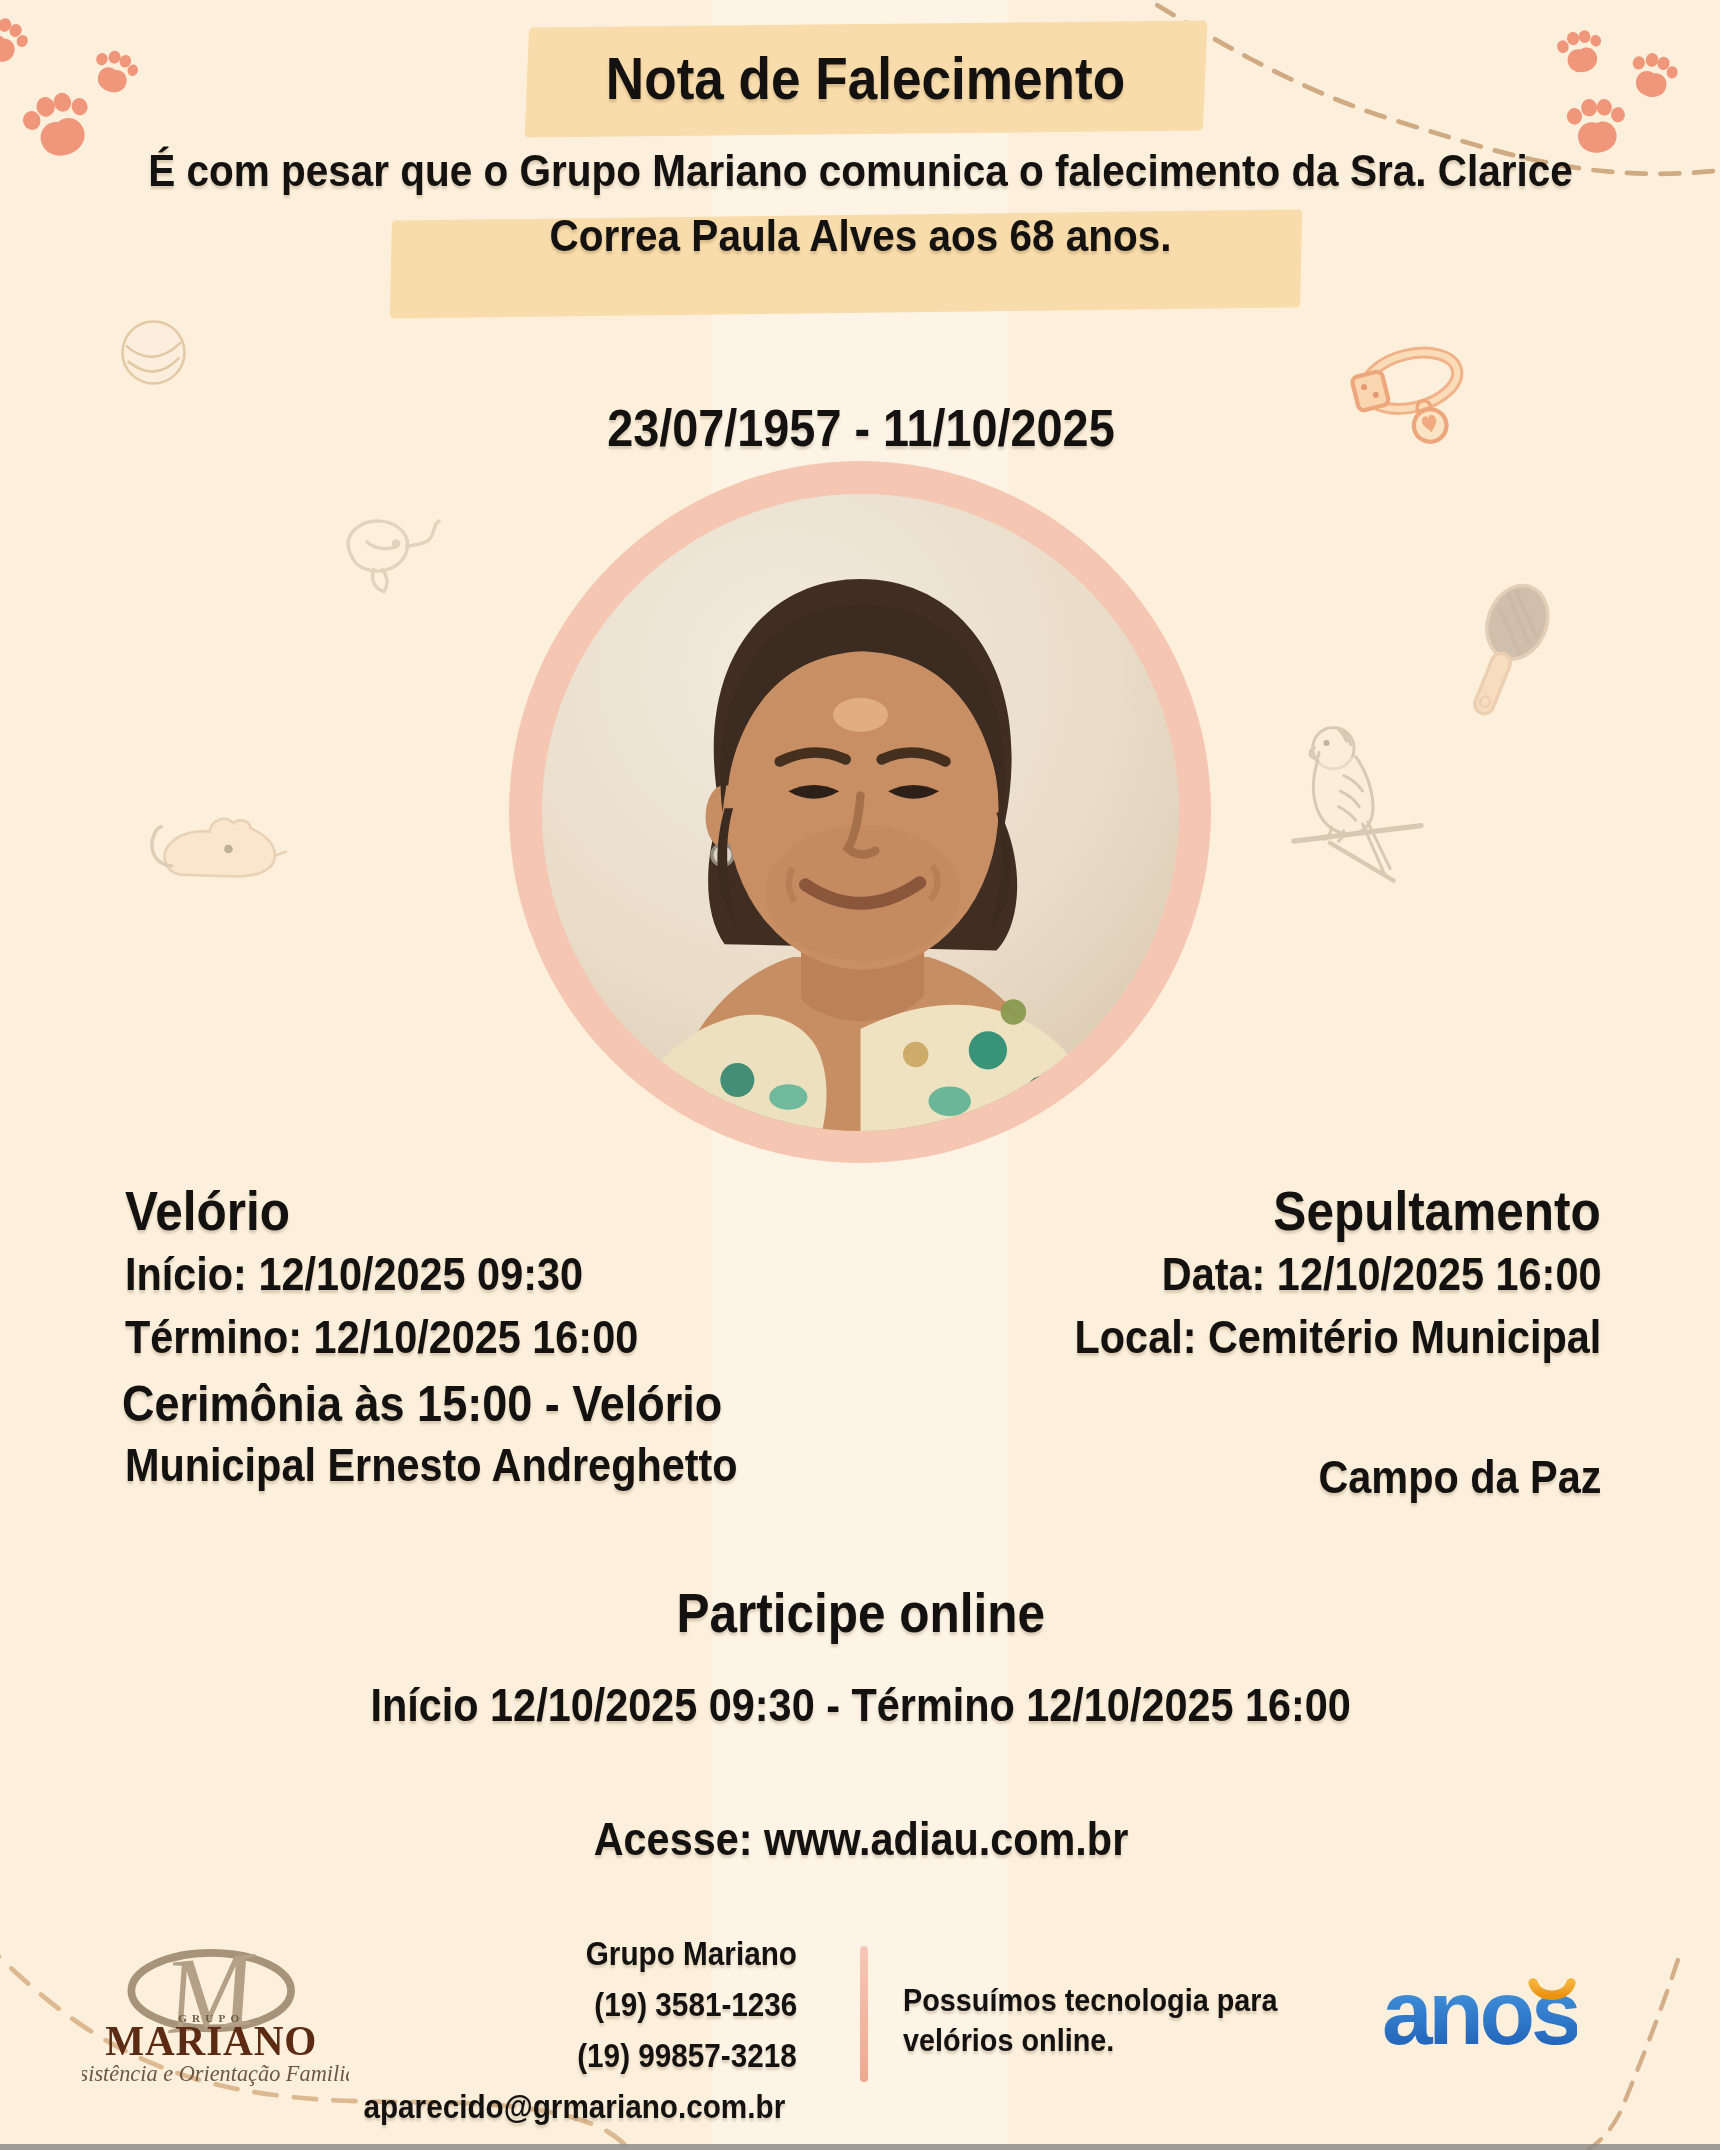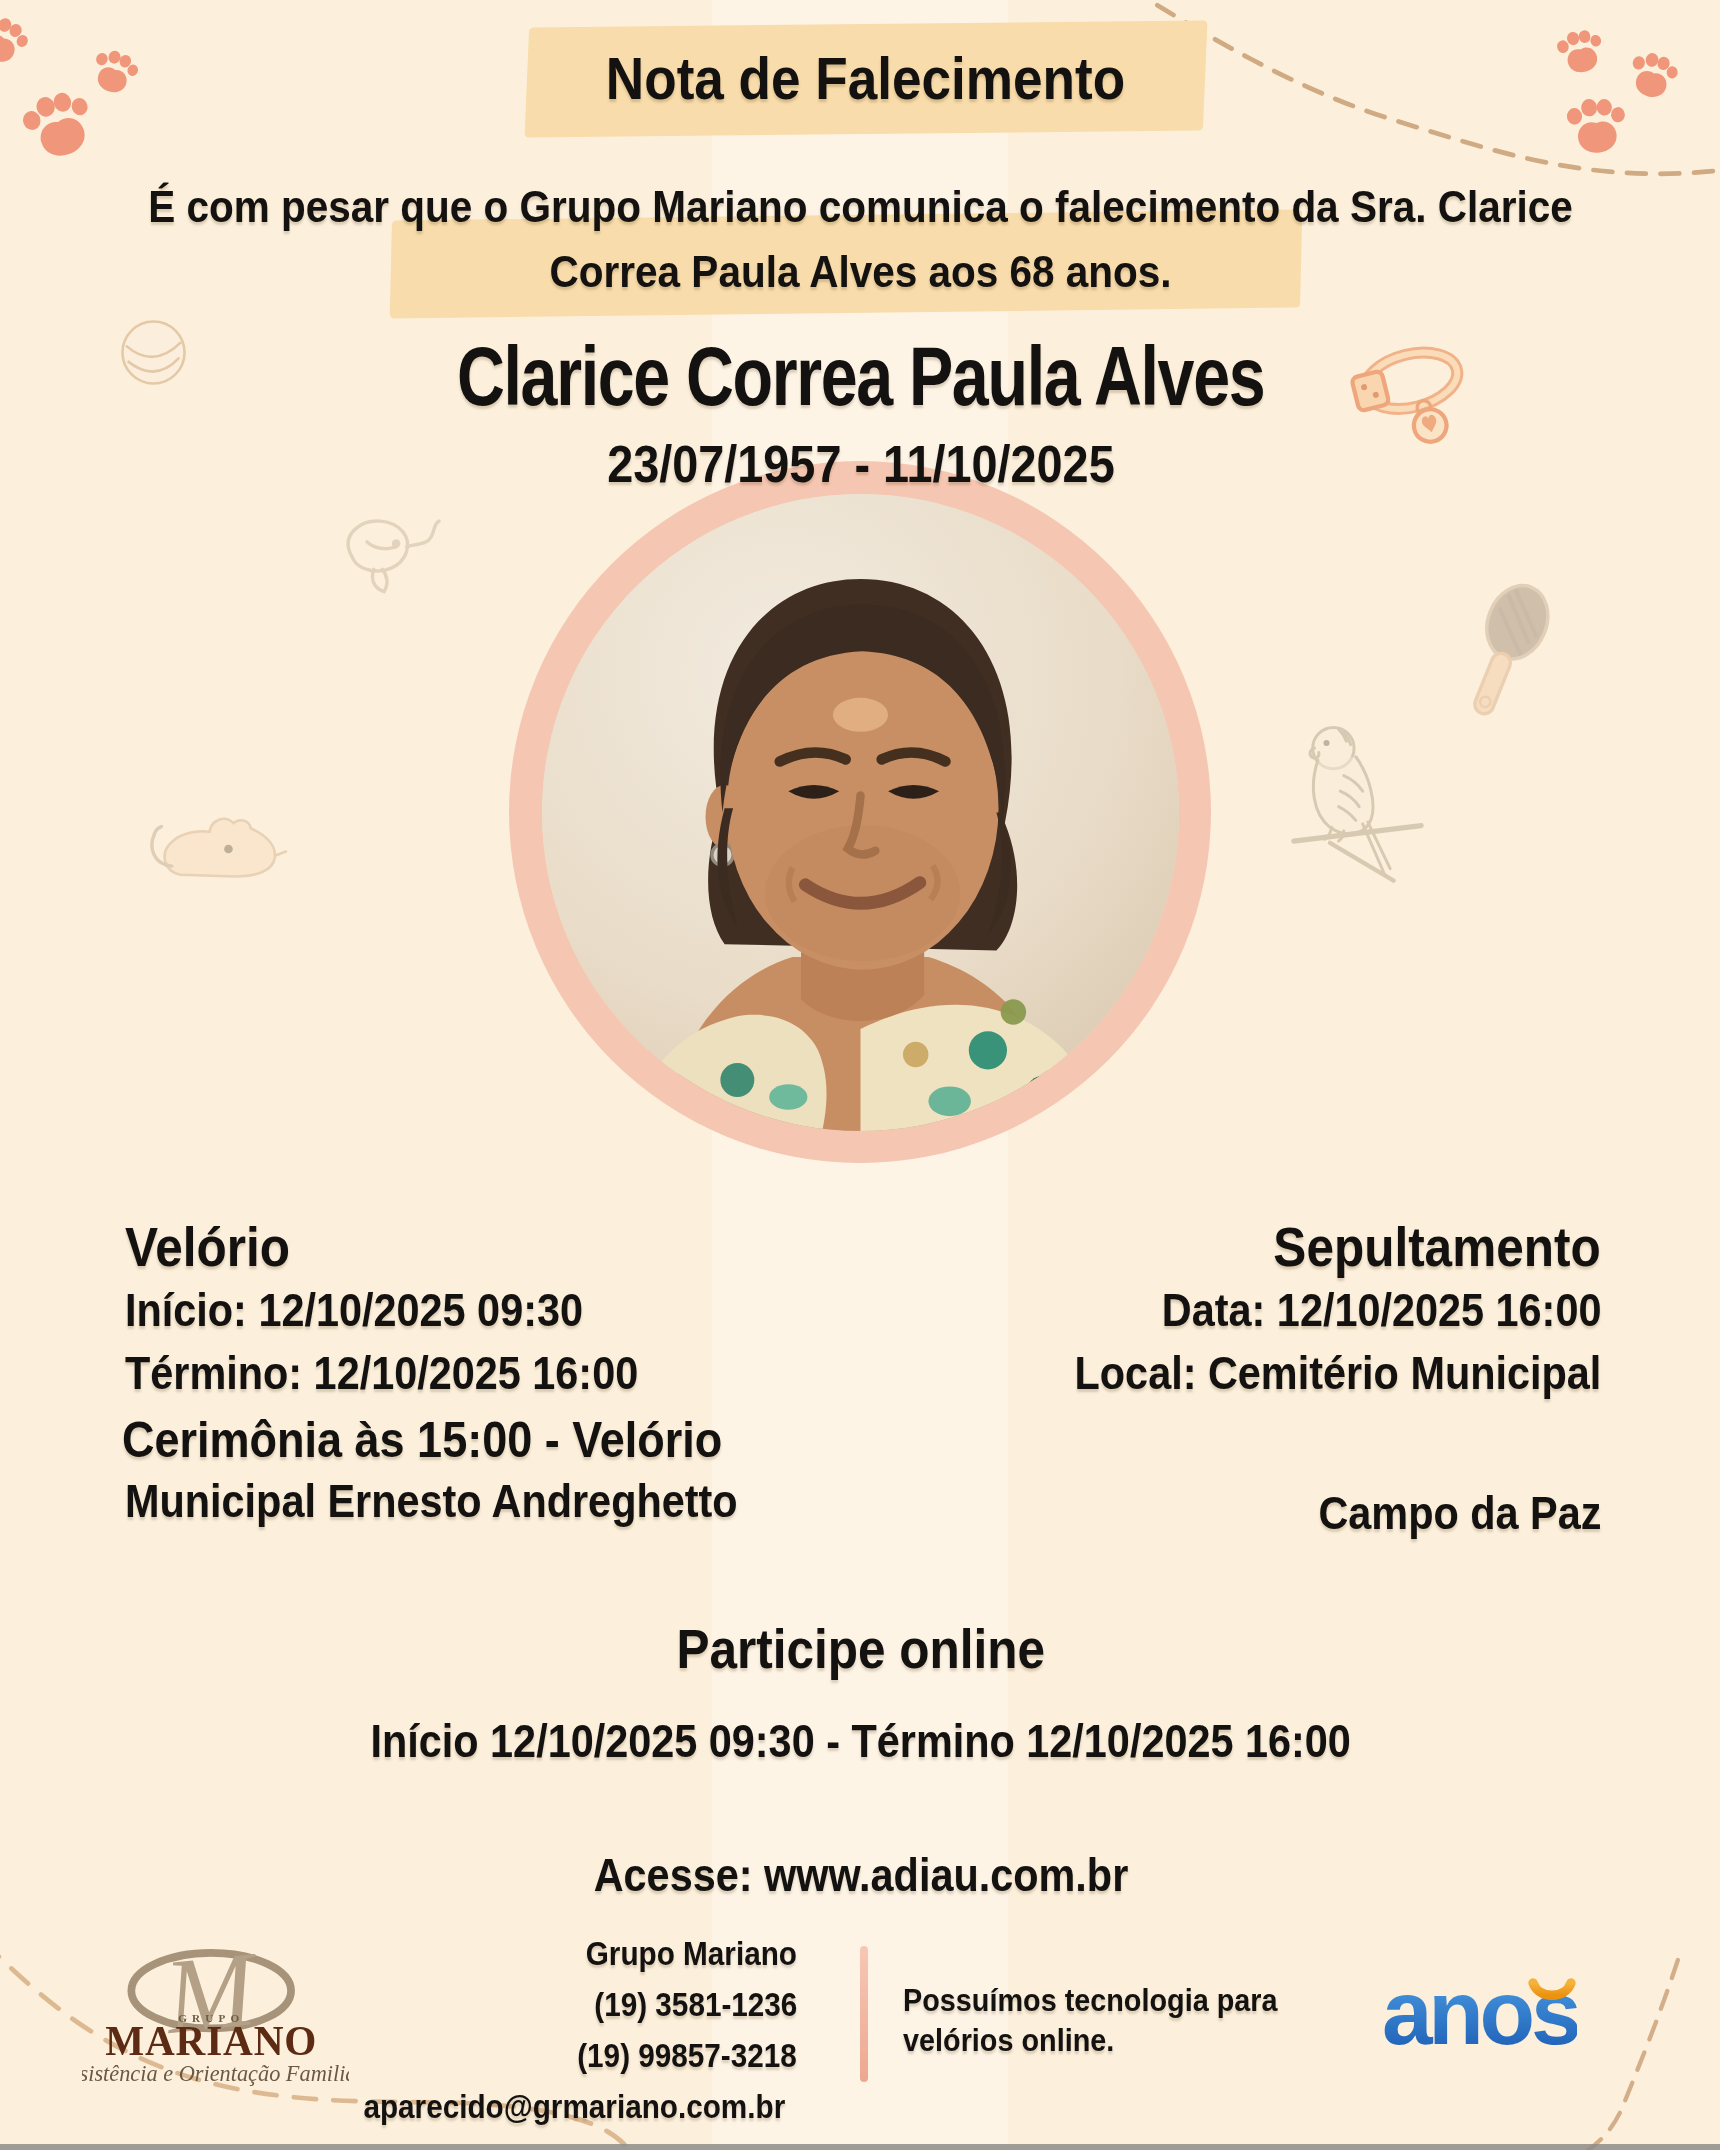--- a/index.html
+++ b/index.html
@@ -6,21 +6,21 @@
   .canvas{
     position:relative;width:1721px;height:2151px;overflow:hidden;
     background:#fcf0dc;
     font-family:"Liberation Sans",sans-serif;
     color:#141210;
   }
   .abs{position:absolute;}
   .band{position:absolute;left:712px;top:0;width:296px;height:2151px;background:rgba(255,251,243,.42);z-index:0;}
   .dec{position:absolute;z-index:1;}
   .blk{position:absolute;z-index:1;background:#f8dcab;border-radius:4.3px;}
-  .row{position:absolute;left:0;width:1721px;text-align:center;font-weight:bold;z-index:3;line-height:1.16;margin-top:36px;}
+  .row{position:absolute;left:0;width:1721px;text-align:center;font-weight:bold;z-index:3;line-height:1.16;}
   .row.left{width:auto;text-align:left;}
   .row.right{left:auto;right:120px;width:auto;text-align:center;text-decoration:underline;}
   .sq{display:inline-block;transform:scaleX(.9);transform-origin:50% 50%;white-space:nowrap;}
   .row.left .sq{transform-origin:0 50%;}
   .row.right .sq{transform-origin:100% 50%;}
   .sq-name{transform:scaleX(.8);}
   .sh{text-shadow:0 3.4px 2.6px rgba(95,62,25,.22);}
   .banner-text{position:absolute;left:527px;top:24px;width:678px;height:110px;line-height:110px;text-align:center;font-weight:bold;font-size:59px;z-index:3;}
   .photo-ring{position:absolute;left:509px;top:461px;width:702px;height:702px;border-radius:50%;background:#f5c6b1;z-index:2;}
   .photo{position:absolute;left:33px;top:33px;width:637px;height:637px;border-radius:50%;overflow:hidden;background:#e8dcc9;}
@@ -171,21 +171,20 @@
     </g>
   </svg>
 
   <div class="blk" style="left:527px;top:24px;width:678px;height:110px;transform:skewX(-3deg) rotate(-0.6deg);"></div>
   <div class="banner-text sh"><span class="sq">Nota de Falecimento</span></div>
 
   <div class="row sh" style="top:145px;font-size:45px;"><span class="sq">É com pesar que o Grupo Mariano comunica o falecimento da Sra. Clarice</span></div>
   <div class="blk" style="left:391px;top:215px;width:910px;height:98px;transform:skewX(-2deg) rotate(-0.7deg);"></div>
   <div class="row sh" style="top:210px;font-size:45px;"><span class="sq">Correa Paula Alves aos 68 anos.</span></div>
 
-  <div class="row sh" style="top:293px;font-size:83px;letter-spacing:-1.7px;"><span class="sq sq-name">Clarice Correa Paula Alves</span></div>
   <div class="row sh" style="top:398px;font-size:52px;"><span class="sq">23/07/1957 - 11/10/2025</span></div>
 
   <div class="photo-ring">
     <div class="photo">
       <svg viewBox="0 0 300 300">
         <defs>
           <radialGradient id="wallg" cx="38%" cy="28%" r="95%">
             <stop offset="0" stop-color="#f2ebdf"></stop>
               <stop offset=".55" stop-color="#e9dcc8"></stop>
               <stop offset="1" stop-color="#d5c2a8"></stop>

